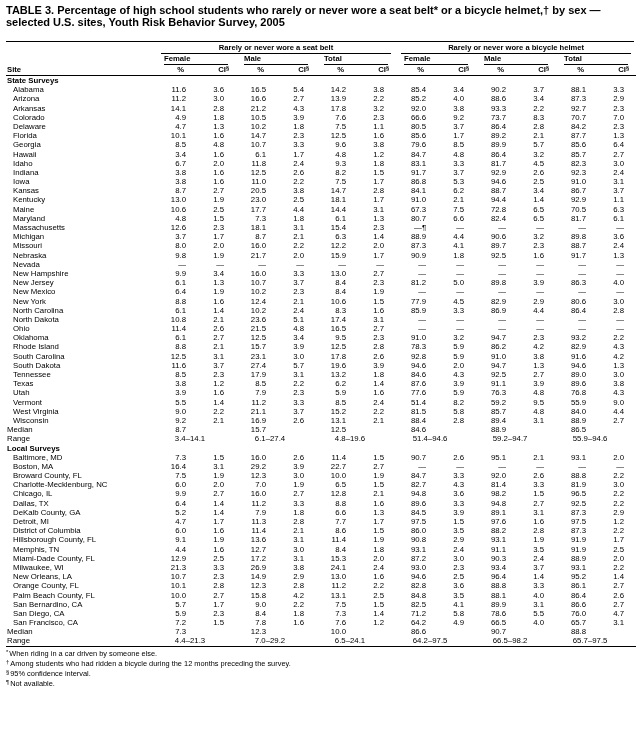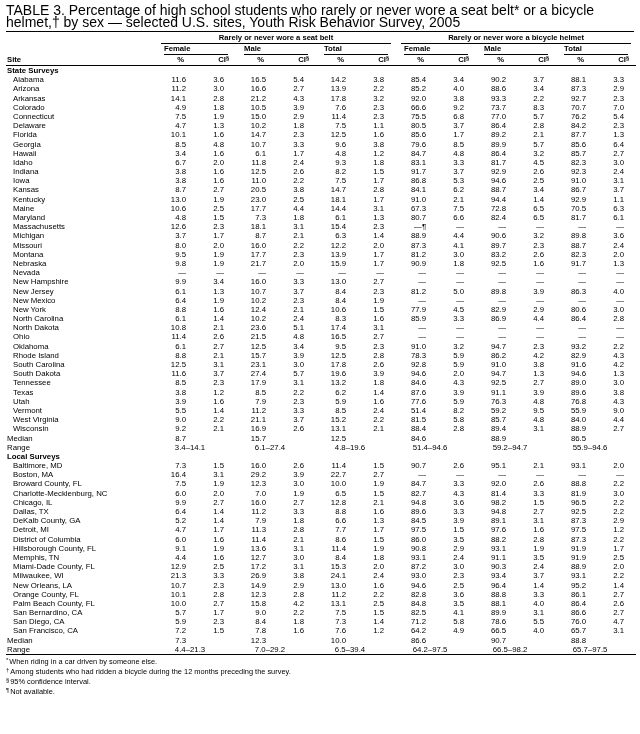--- a/index.html
+++ b/index.html
@@ -4,22 +4,22 @@
 <style>
   html, body { margin: 0; padding: 0; }
   body {
     width: 640px; height: 734px;
     background: #ffffff; color: #000000;
     font-family: "Liberation Sans", sans-serif;
     overflow: hidden;
   }
   .page { padding: 5px 6px 0 6px; }
   .title {
-    font-size: 14px; font-weight: normal; line-height: 11.5px;
-    padding-bottom: 3px; border-bottom: 1.4px solid #000;
+    font-size: 11px; font-weight: bold; line-height: 11.5px;
+    padding-bottom: 13px; border-bottom: 1.4px solid #000;
   }
   table {
     width: 628px; border-collapse: collapse; table-layout: fixed;
     border-bottom: 1px solid #000;
   }
   col.c-site { width: 150px; }
   col.c-pct  { width: 40px; }
   col.c-ci   { width: 40px; }
   thead th { font-size: 7.7px; font-weight: bold; padding: 0; vertical-align: bottom; }
   .group-underline {
@@ -175,35 +175,20 @@
           <td class="pct">7.6</td>
           <td class="ci">2.3</td>
           <td class="pct">66.6</td>
           <td class="ci">9.2</td>
           <td class="pct">73.7</td>
           <td class="ci">8.3</td>
           <td class="pct">70.7</td>
           <td class="ci">7.0</td>
         </tr>
         <tr>
-          <td class="site">Connecticut</td>
-          <td class="pct">7.5</td>
-          <td class="ci">1.9</td>
-          <td class="pct">15.0</td>
-          <td class="ci">2.9</td>
-          <td class="pct">11.4</td>
-          <td class="ci">2.3</td>
-          <td class="pct">75.5</td>
-          <td class="ci">6.8</td>
-          <td class="pct">77.0</td>
-          <td class="ci">5.7</td>
-          <td class="pct">76.2</td>
-          <td class="ci">5.4</td>
-        </tr>
-        <tr>
           <td class="site">Delaware</td>
           <td class="pct">4.7</td>
           <td class="ci">1.3</td>
           <td class="pct">10.2</td>
           <td class="ci">1.8</td>
           <td class="pct">7.5</td>
           <td class="ci">1.1</td>
           <td class="pct">80.5</td>
           <td class="ci">3.7</td>
           <td class="pct">86.4</td>
@@ -400,35 +385,20 @@
           <td class="pct">12.2</td>
           <td class="ci">2.0</td>
           <td class="pct">87.3</td>
           <td class="ci">4.1</td>
           <td class="pct">89.7</td>
           <td class="ci">2.3</td>
           <td class="pct">88.7</td>
           <td class="ci">2.4</td>
         </tr>
         <tr>
-          <td class="site">Montana</td>
-          <td class="pct">9.5</td>
-          <td class="ci">1.9</td>
-          <td class="pct">17.7</td>
-          <td class="ci">2.3</td>
-          <td class="pct">13.9</td>
-          <td class="ci">1.7</td>
-          <td class="pct">81.2</td>
-          <td class="ci">3.0</td>
-          <td class="pct">83.2</td>
-          <td class="ci">2.6</td>
-          <td class="pct">82.3</td>
-          <td class="ci">2.0</td>
-        </tr>
-        <tr>
           <td class="site">Nebraska</td>
           <td class="pct">9.8</td>
           <td class="ci">1.9</td>
           <td class="pct">21.7</td>
           <td class="ci">2.0</td>
           <td class="pct">15.9</td>
           <td class="ci">1.7</td>
           <td class="pct">90.9</td>
           <td class="ci">1.8</td>
           <td class="pct">92.5</td>
@@ -1030,21 +1000,21 @@
           <td class="ci"></td>
           <td class="pct">90.7</td>
           <td class="ci"></td>
           <td class="pct">88.8</td>
           <td class="ci"></td>
         </tr>
         <tr>
           <td class="stat-label">Range</td>
           <td class="range-cell" colspan="2">4.4–21.3</td>
           <td class="range-cell" colspan="2">7.0–29.2</td>
-          <td class="range-cell" colspan="2">6.5–39.4</td>
+          <td class="range-cell" colspan="2">6.5–24.1</td>
           <td class="range-cell" colspan="2">64.2–97.5</td>
           <td class="range-cell" colspan="2">66.5–98.2</td>
           <td class="range-cell" colspan="2">65.7–97.5</td>
         </tr>
       </tbody>
   </table>
   <div class="footnotes">
     <div class="fn"><span class="fn-marker">*</span><span class="fn-text">When riding in a car driven by someone else.</span></div>
     <div class="fn"><span class="fn-marker">†</span><span class="fn-text">Among students who had ridden a bicycle during the 12 months preceding the survey.</span></div>
     <div class="fn"><span class="fn-marker">§</span><span class="fn-text">95% confidence interval.</span></div>

